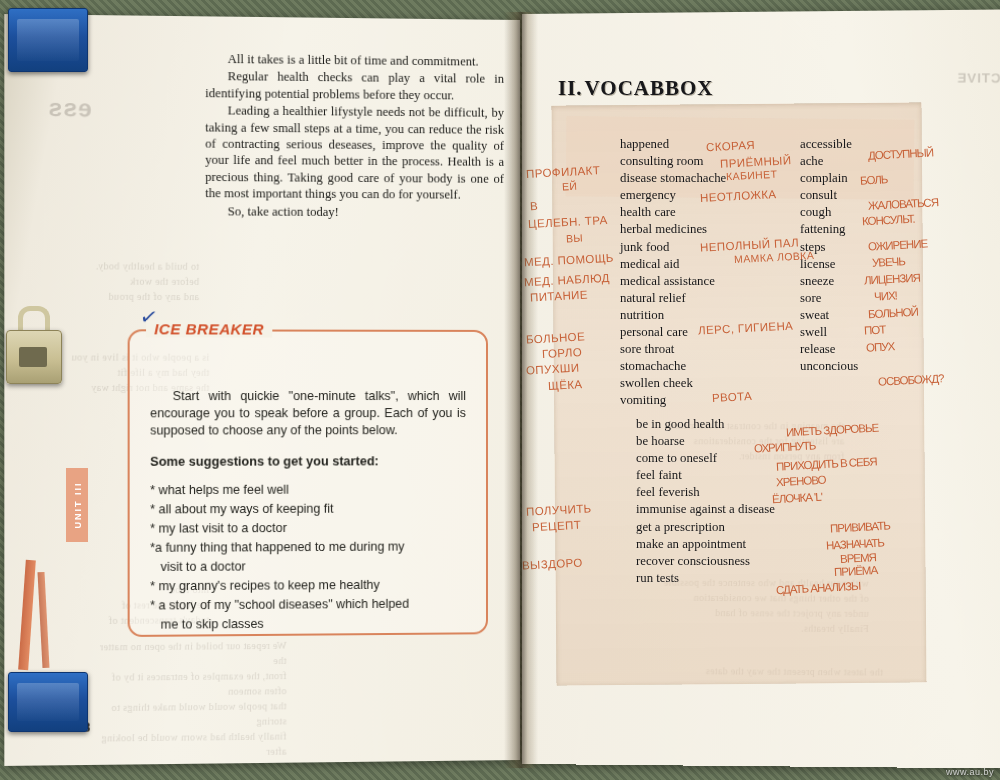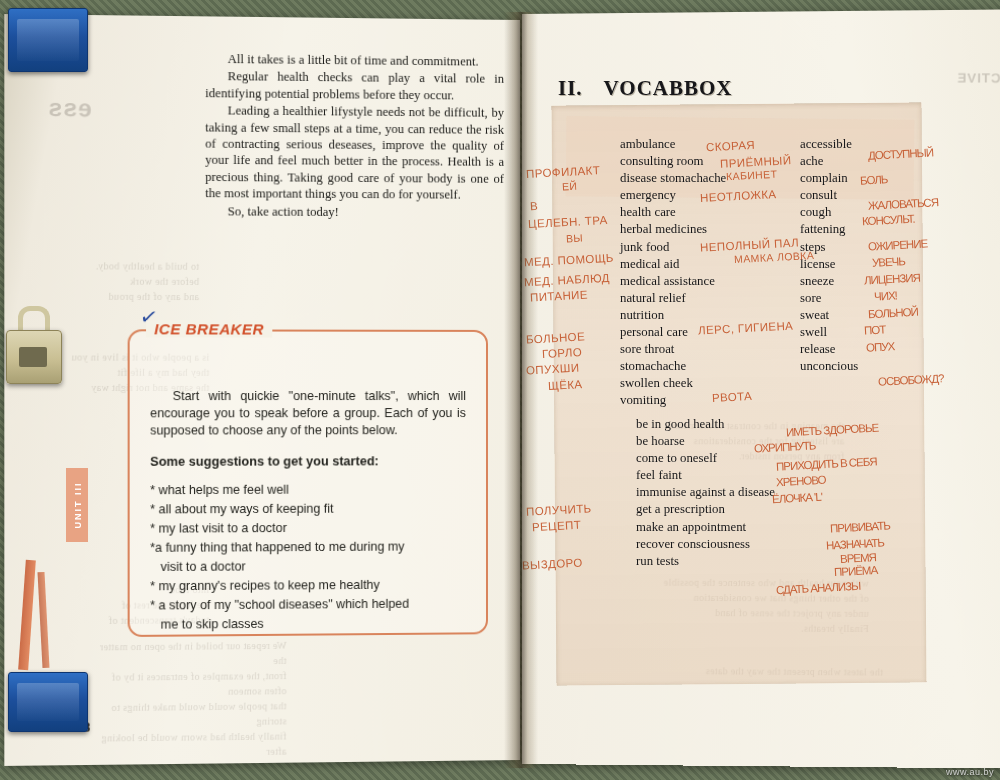--- a/index.html
+++ b/index.html
@@ -172,21 +172,21 @@
     position: absolute;
     left: 552px;
     top: 68px;
     font-family: "Liberation Serif", serif;
     font-weight: bold;
     font-size: 21px;
     letter-spacing: 1px;
     color: #17171a;
     text-shadow: 1px 1px 0 rgba(130,120,100,0.5);
   }
-  .vocab-title .num { margin-right: 21px; }
+  .vocab-title .num { margin-right: 2px; }
   .paper-patch {
     position: absolute;
     left: 548px;
     top: 96px;
     width: 370px;
     height: 580px;
     background: linear-gradient(180deg, rgba(226,198,172,0.55) 0%, rgba(232,206,182,0.45) 45%, rgba(224,196,168,0.5) 100%);
     box-shadow: 0 1px 5px rgba(120,90,60,0.25) inset;
     transform: rotate(-0.5deg);
   }
@@ -401,21 +401,21 @@
     </div>
 
     <div class="paper-patch"></div>
     <div class="patch2"></div>
 
     <div class="vocab-title">
       <span class="num">II.</span><span>VOCABBOX</span>
     </div>
 
     <div class="vocab-list">
-      <div>ambulance</div>
+      <div>happened</div>
       <div>consulting room</div>
       <div>disease stomachache</div>
       <div>emergency</div>
       <div>health care</div>
       <div>herbal medicines</div>
       <div>junk food</div>
       <div>medical aid</div>
       <div>medical assistance</div>
       <div>natural relief</div>
       <div>nutrition</div>
@@ -441,20 +441,21 @@
       <div>swell</div>
       <div>release</div>
       <div>unconcious</div>
     </div>
 
     <div class="vocab-list second">
       <div>be in good health</div>
       <div>be hoarse</div>
       <div>come to oneself</div>
       <div>feel faint</div>
+      <div>feel feverish</div>
       <div>immunise against a disease</div>
       <div>get a prescription</div>
       <div>make an appointment</div>
       <div>recover consciousness</div>
       <div>run tests</div>
     </div>
 
     <div class="hand" style="left:520px; top:158px;">ПРОФИЛАКТ</div>
     <div class="hand small" style="left:556px; top:172px;">ЕЙ</div>
     <div class="hand" style="left:524px; top:192px;">В</div>

